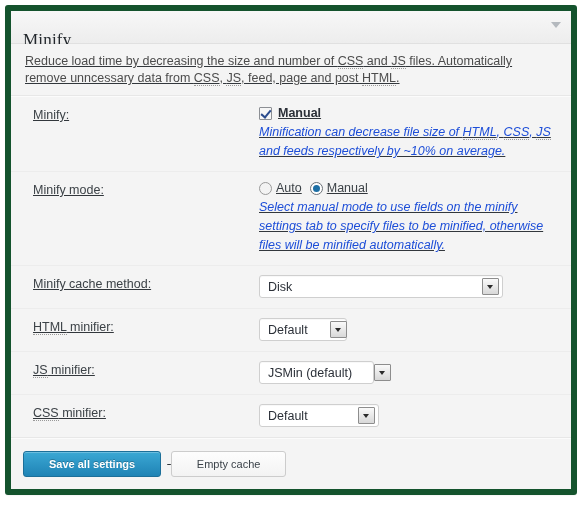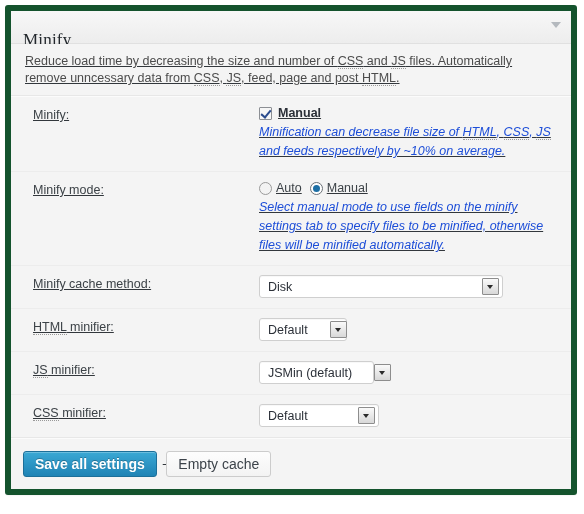--- a/index.html
+++ b/index.html
@@ -237,22 +237,22 @@
 
   
   .submit-row {
     padding: 12px 0 0 12px;
   }
   .btn {
     display: inline-block;
     box-sizing: border-box;
     height: 26px;
     line-height: 24px;
-    padding: 0 11px;
-    font-size: 14px;
+    padding: 0 25px;
+    font-size: 11px;
     border-radius: 3px;
     cursor: pointer;
     vertical-align: top;
   }
   .btn-primary {
     background: linear-gradient(to bottom, #3ba8d4 0%, #1f83b5 100%);
     border: 1px solid #1c6f99;
     color: #ffffff;
     font-weight: bold;
     text-shadow: 0 -1px 0 rgba(0,0,0,0.25);

